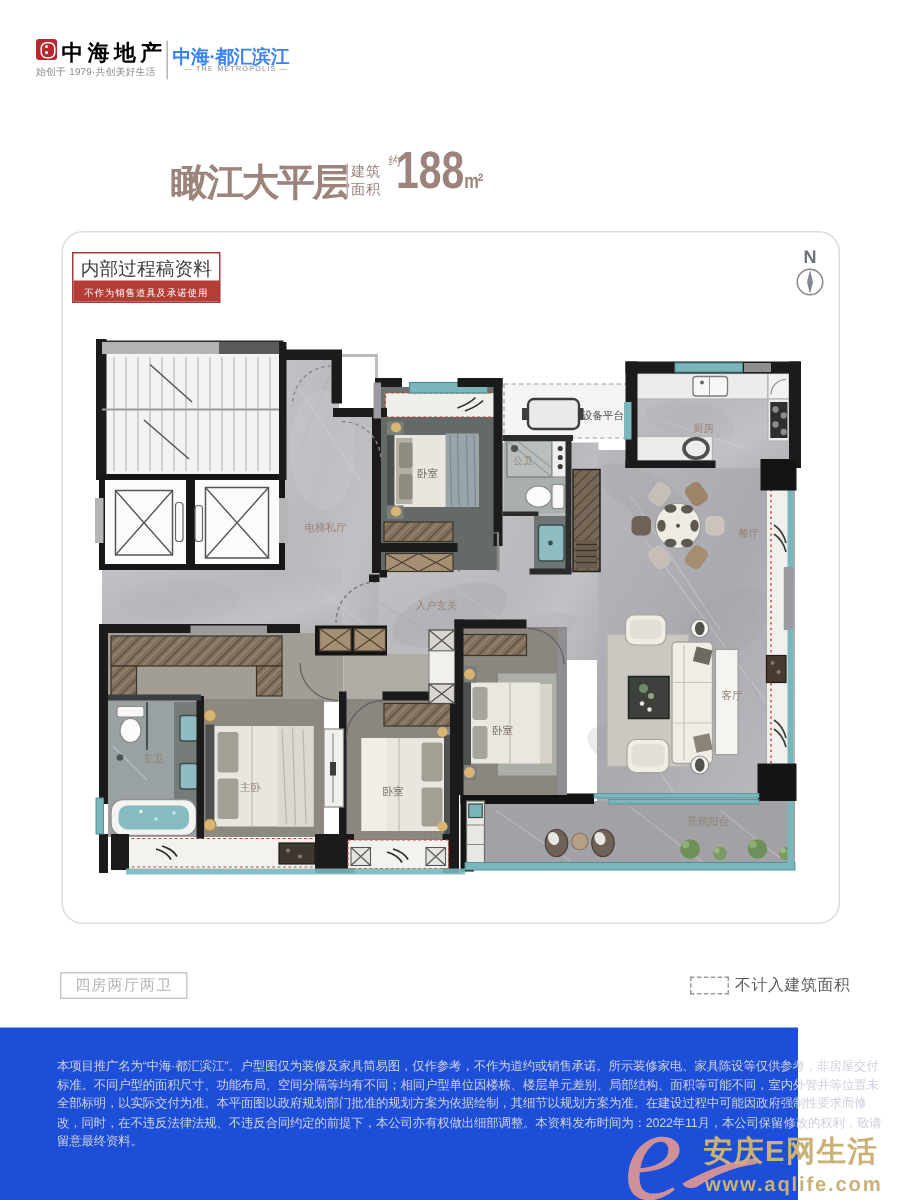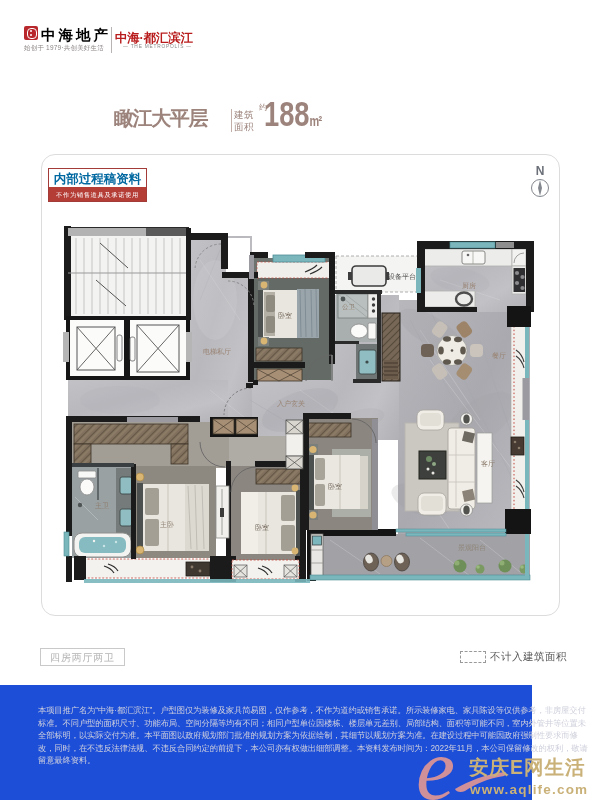--- a/index.html
+++ b/index.html
@@ -16,44 +16,44 @@
     <div class="abs" style="left:6px;top:4px;width:2px;height:2px;background:#fff;border-radius:50%;"></div>
     <div class="abs" style="left:6px;top:8px;width:2px;height:2px;background:#fff;border-radius:50%;"></div>
   </div>
 
   <div class="abs" style="left:41px;top:26px;width:66px;height:14px;font-size:14.5px;font-weight:bold;color:#000000;letter-spacing:3px;white-space:nowrap;">中海地产</div>
 
   <div class="abs" style="left:24px;top:44px;width:120px;font-size:6.5px;color:#8d8585;letter-spacing:0.2px;white-space:nowrap;">始创于 1979·共创美好生活</div>
 
   <div class="abs" style="left:111px;top:27px;width:1px;height:26px;background:#b9b4b4;"></div>
 
-  <div class="abs" style="left:115px;top:30px;width:80px;font-size:12.5px;font-weight:bold;color:#b91c1c;letter-spacing:-0.2px;white-space:nowrap;">中海·都汇滨江</div>
+  <div class="abs" style="left:115px;top:30px;width:80px;font-size:12.5px;font-weight:bold;color:#3b82f6;letter-spacing:-0.2px;white-space:nowrap;">中海·都汇滨江</div>
 
   <div class="abs" style="left:123px;top:44px;width:80px;font-size:4.8px;color:#8a8888;letter-spacing:0.8px;white-space:nowrap;">— THE METROPOLIS —</div>
 </div>
 
 <div class="abs" style="left:0;top:98px;width:600px;height:46px;color:#9c837b;">
 
-  <div class="abs" style="left:114px;top:7px;font-size:20px;font-weight:bold;letter-spacing:-1.4px;white-space:nowrap;">瞰江大平层</div>
+  <div class="abs" style="left:114px;top:7px;font-size:25px;font-weight:bold;letter-spacing:-1.4px;white-space:nowrap;">瞰江大平层</div>
 
   <div class="abs" style="left:231px;top:11px;width:1px;height:23px;background:#c3afa7;"></div>
 
   <div class="abs" style="left:234px;top:11px;font-size:9.5px;line-height:11.5px;letter-spacing:0.5px;">建筑<br>面积</div>
 
   <div class="abs" style="left:259px;top:4px;font-size:8px;">约</div>
 
   <div class="abs" style="left:264px;top:-4px;font-size:35px;font-weight:bold;white-space:nowrap;transform:scaleX(0.78);transform-origin:0 0;">188<span style="font-size:14px;font-weight:bold;letter-spacing:-1px;">m²</span></div>
 
 </div>
 
 <div class="abs" style="left:41px;top:154px;width:517px;height:460px;border:1px solid #dcdcdc;border-radius:14px;background:#fff;"></div>
 
 <div class="abs" style="left:48px;top:168px;width:97px;height:32px;border:1.5px solid #a33b38;background:#fff;">
 
-  <div class="abs" style="left:0;top:2px;width:97px;text-align:center;font-size:12.5px;font-weight:bold;color:#0369a1;letter-spacing:0px;">内部过程稿资料</div>
+  <div class="abs" style="left:0;top:2px;width:97px;text-align:center;font-size:12.5px;font-weight:normal;color:#404040;letter-spacing:0px;">内部过程稿资料</div>
 
   <div class="abs" style="left:0;top:18px;width:97px;height:14px;background:#b43d36;">
     <div style="text-align:center;font-size:6.3px;color:#fff;margin-top:4px;letter-spacing:0.6px;">不作为销售道具及承诺使用</div>
   </div>
 </div>
 
 <div class="abs" style="left:520px;top:160px;width:44px;height:44px;">
   <svg width="44" height="44" viewBox="0 0 44 44">
     <text x="20" y="15" font-size="12" fill="#6b6f78" font-family="Liberation Sans,sans-serif" font-weight="bold" text-anchor="middle">N</text>
     <circle cx="20" cy="28" r="8.5" fill="none" stroke="#83878e" stroke-width="1"></circle>

